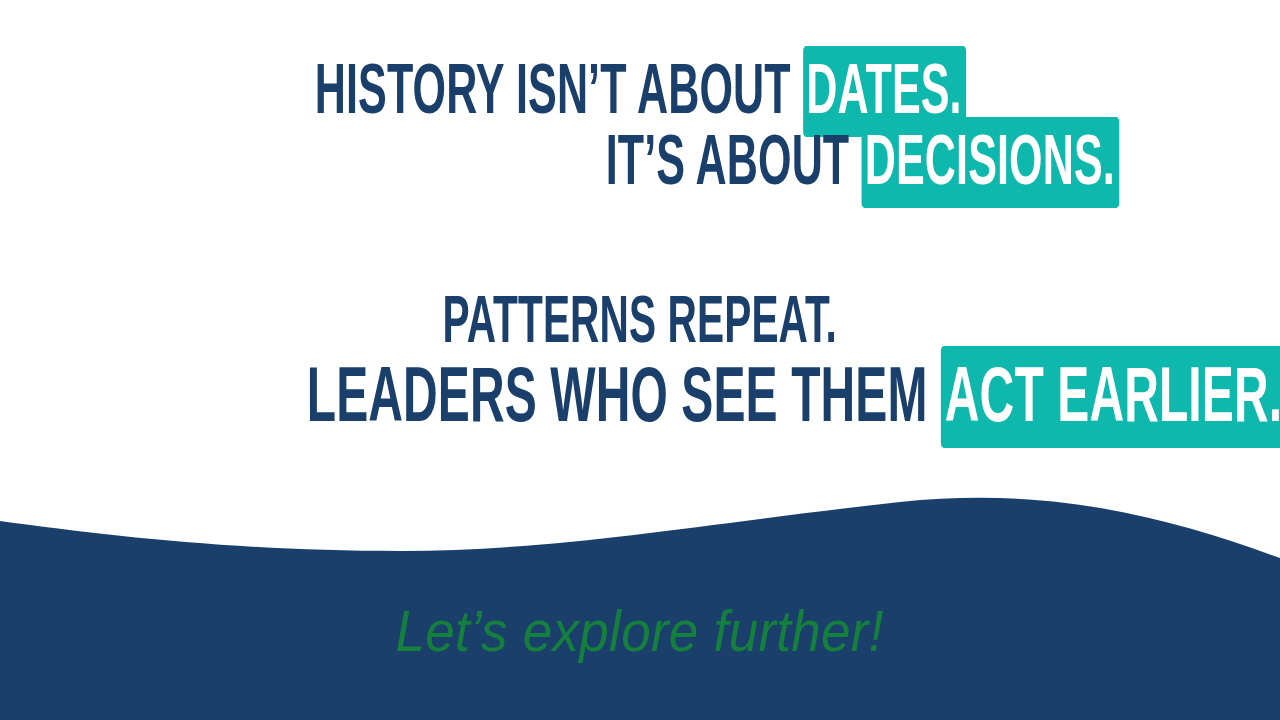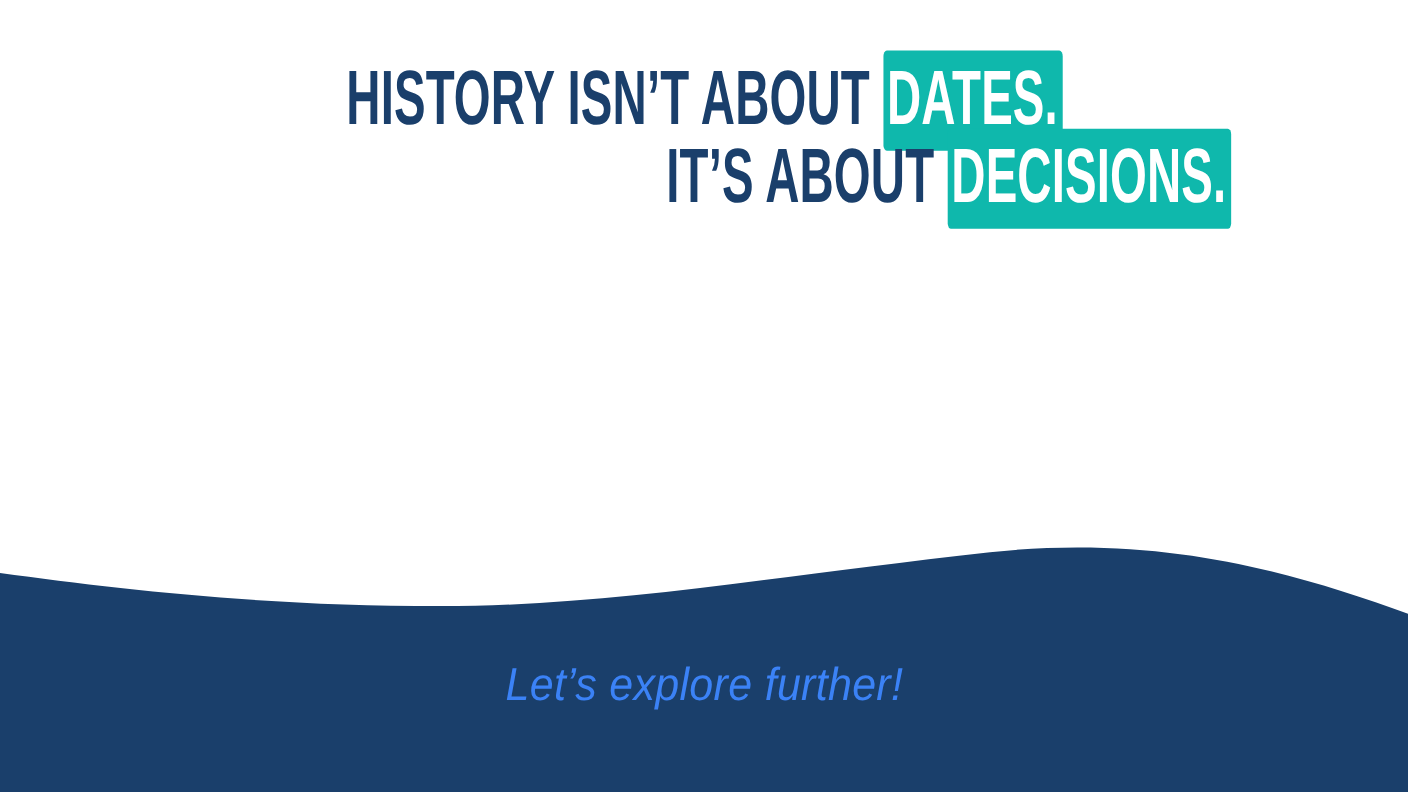--- a/index.html
+++ b/index.html
@@ -76,25 +76,25 @@
     -webkit-box-decoration-break: clone;
   }
 
   
   .footer-text {
     position: absolute;
     left: 0;
     top: 598px;
     width: 1280px;
     text-align: center;
-    color: #3b82f6;
+    color: #15803d;
     font-family: "Liberation Sans", sans-serif;
     font-style: italic;
     font-weight: 400;
-    font-size: 42px;
+    font-size: 57px;
     letter-spacing: 0.3px;
     white-space: nowrap;
   }
   .footer-text .squeeze-f {
     display: inline-block;
     transform: scaleX(0.93);
     transform-origin: center center;
   }
 </style>
 </head>
@@ -112,18 +112,28 @@
 
     <div class="headline-line line-1">
       <span class="squeeze"><span>History isn’t about </span><span class="hl">Dates.</span></span>
     </div>
 
     <div class="headline-line line-2">
       <span class="squeeze"><span>It’s about </span><span class="hl">Decisions.</span></span>
     </div>
   </div>
 
+  <div class="headline-group" id="headline-block-2">
+
+    <div class="headline-line line-3">
+      <span class="squeeze"><span>Patterns repeat.</span></span>
+    </div>
+
+    <div class="headline-line line-4">
+      <span class="squeeze"><span>Leaders who see them </span><span class="hl">Act earlier.</span></span>
+    </div>
+  </div>
 
   <div class="footer-text">
     <span class="squeeze-f">Let’s explore further!</span>
   </div>
 
 </div>
 
 </body></html>

